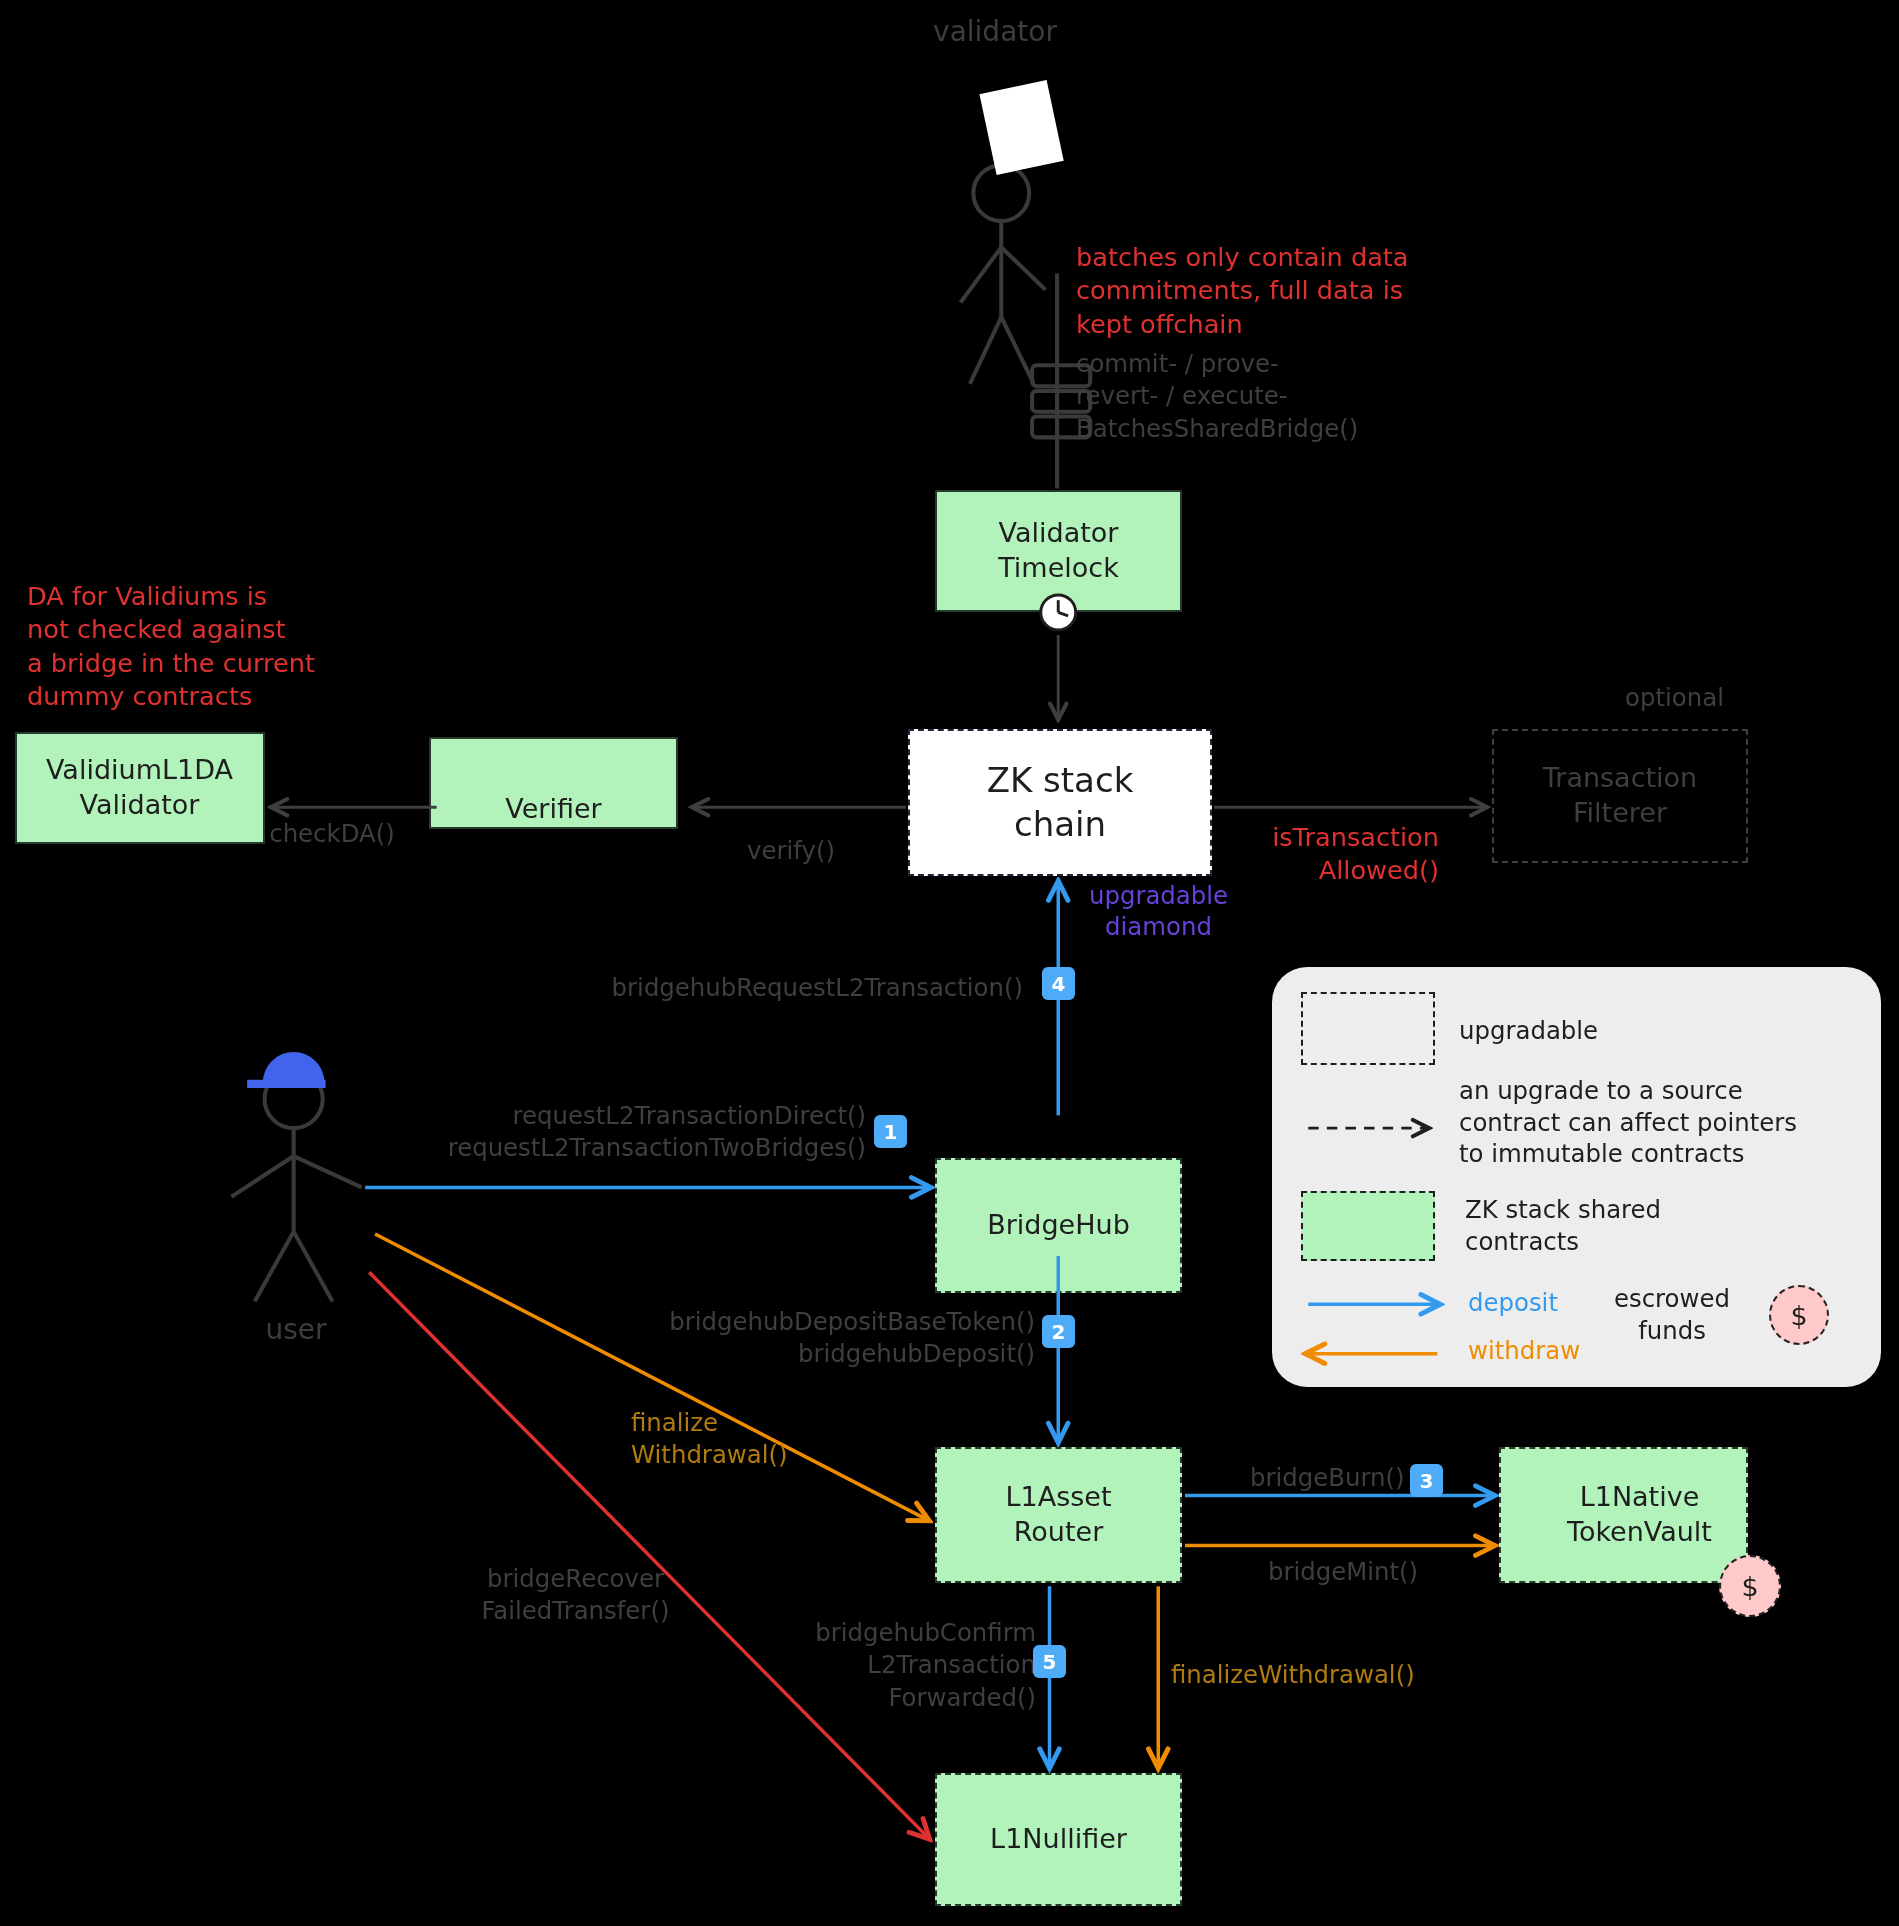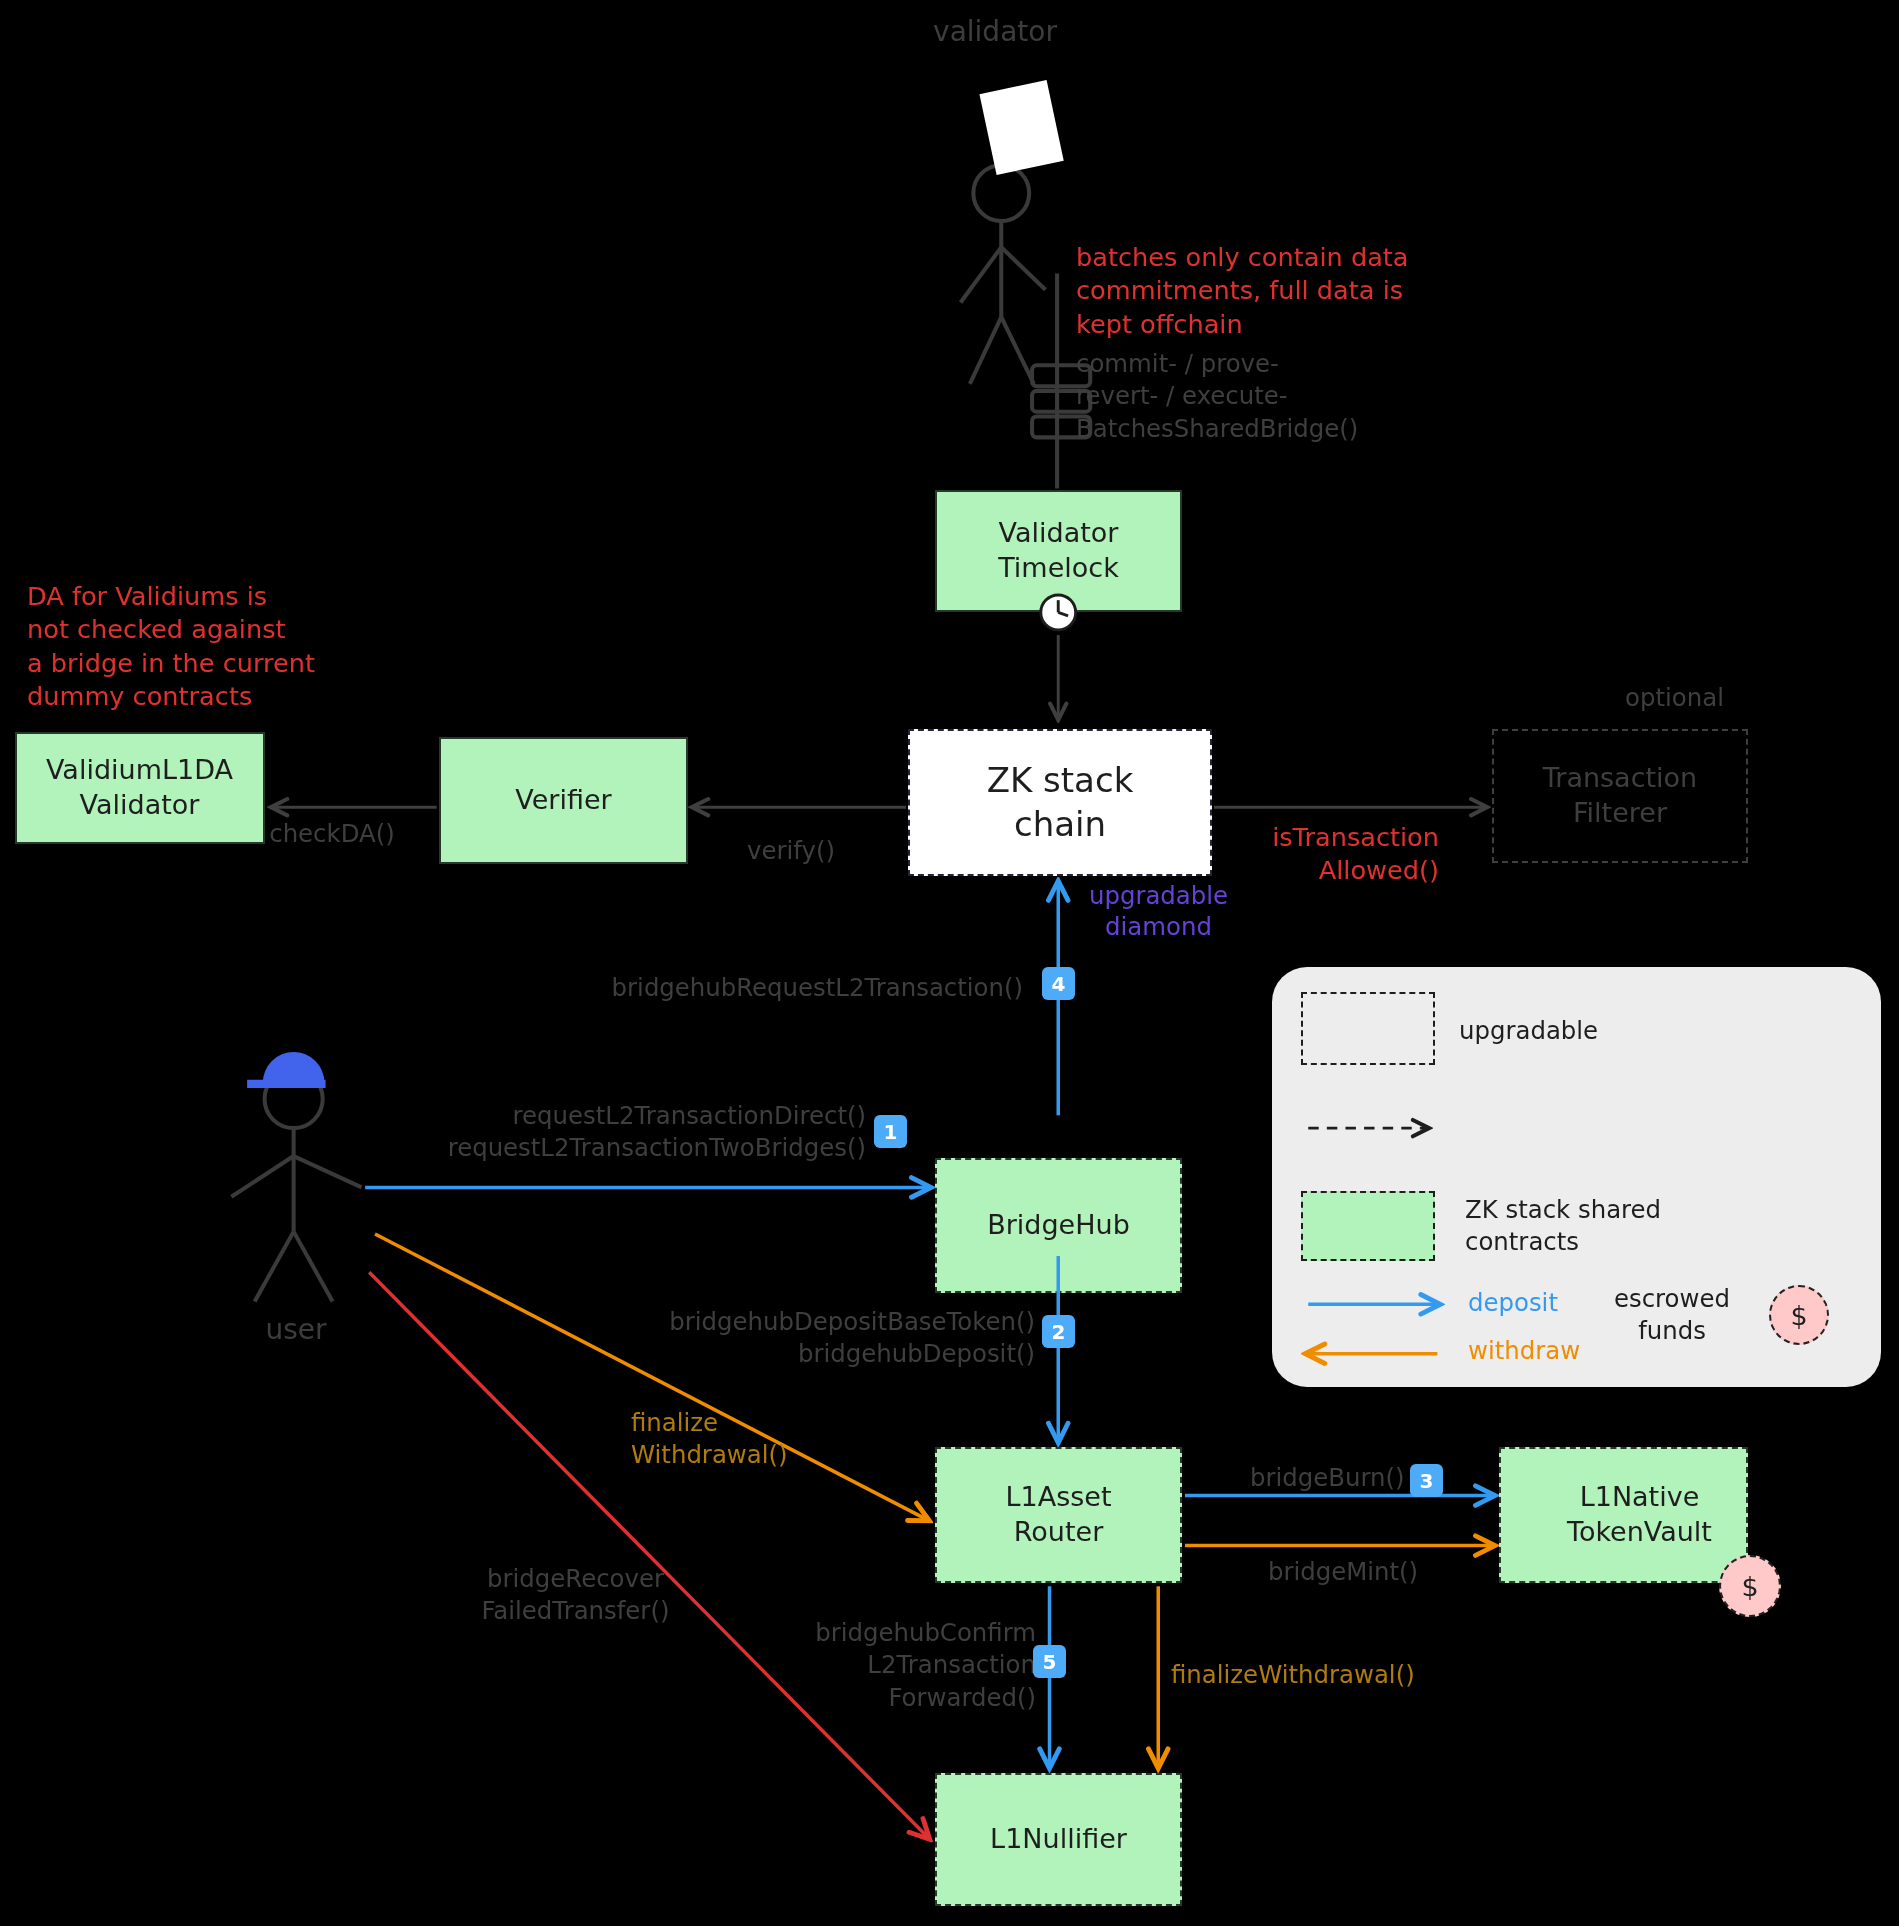--- a/index.html
+++ b/index.html
@@ -60,21 +60,21 @@
 
 <div class="canvas">
 
   <div class="layer-boxes">
 
     <div class="node green" style="left:14.5px; top:732px; width:250px; height:112px;">
       <span>ValidiumL1DA
 Validator</span>
     </div>
 
-    <div class="node green" style="left:439px; top:737px; width:249px; height:127px;">
+    <div class="node green" style="left:429px; top:737px; width:249px; height:92px;align-items:flex-end;">
       <span>Verifier</span>
     </div>
 
     <div class="node purple-box" style="left:908px; top:729px; width:304px; height:147px;">
       <span>ZK stack
 chain</span>
     </div>
 
     <div class="node ghost" style="left:1492px; top:729px; width:256px; height:134px;">
       <span>Transaction
@@ -100,20 +100,23 @@
 TokenVault</span>
     </div>
 
     <div class="node green dashed" style="left:935px; top:1773px; width:247px; height:133px;">
       <span>L1Nullifier</span>
     </div>
 
     <div class="legend-panel">
       <div class="legend-shape leg-upg-box"></div>
       <div class="label" style="left:187px; top:48px;">upgradable</div>
+      <div class="label" style="left:187px; top:108px;">an upgrade to a source
+contract can affect pointers
+to immutable contracts</div>
       <div class="legend-shape leg-green-box"></div>
       <div class="label" style="left:193px; top:227px;">ZK stack shared
 contracts</div>
       <div class="label leg-deposit" style="left:196px; top:320px;">deposit</div>
       <div class="label leg-withdraw" style="left:196px; top:368px;">withdraw</div>
       <div class="label center" style="left:336px; top:316px; width:128px;">escrowed
 funds</div>
       <div class="money in-legend">
         <span>$</span>
       </div>

